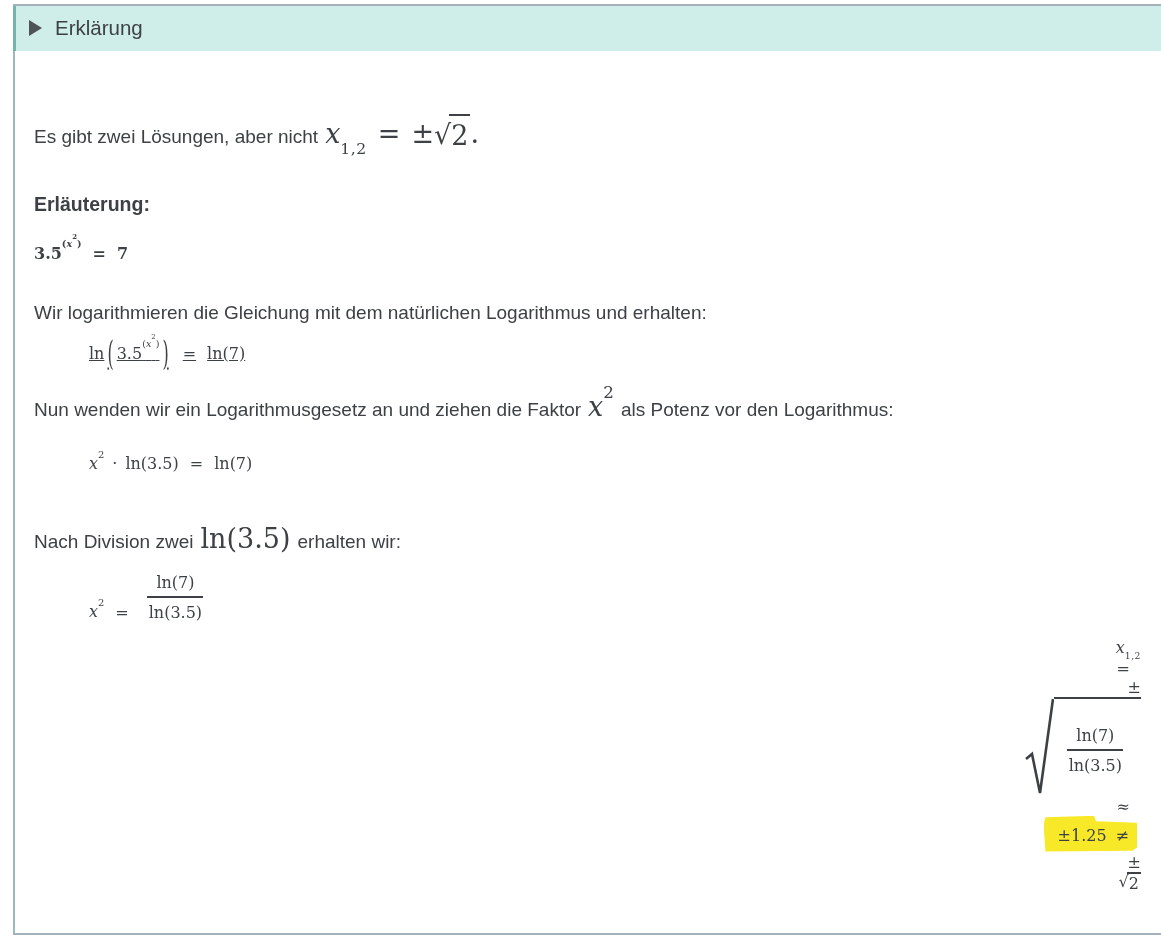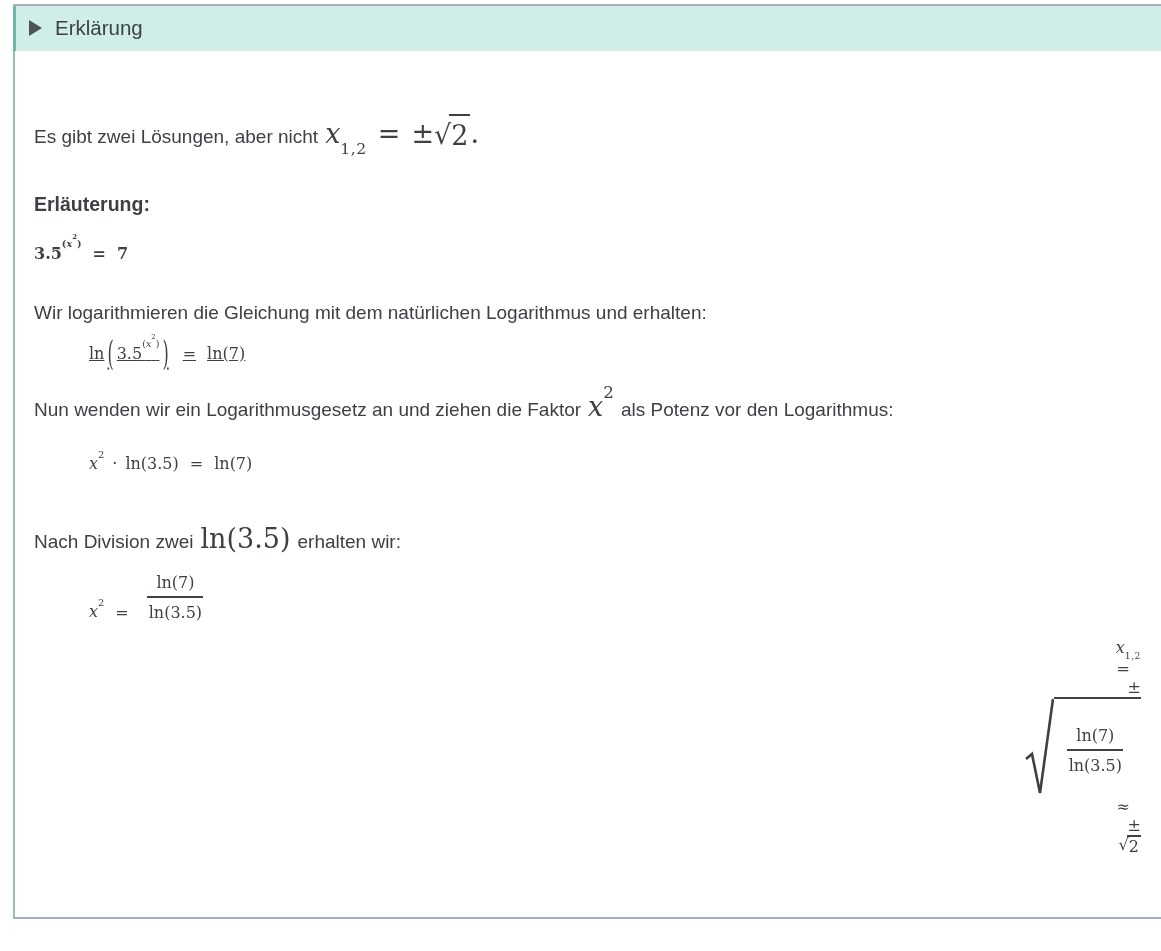--- a/index.html
+++ b/index.html
@@ -157,20 +157,24 @@
           <path d="M2 62 L8 57 L16 96 L29 2" fill="none" stroke="currentColor" stroke-width="2.6" vector-effect="non-scaling-stroke" stroke-linejoin="miter"></path>
         </svg>
         <span class="radicand">
           <span class="frac">
               <span class="num">ln(7)</span>
               <span class="den">ln(3.5)</span>
             </span>
         </span>
       </span>
       <span class="rel">≈</span>
+      <span class="marker">
+          <span>±1.25</span>
+          <span>≠</span>
+        </span>
       <span style="margin-left:8px;">±</span>
       <span class="sqrt">
           <span class="sqrt-sign">√</span>
           <span class="sqrt-bar">2</span>
         </span>
     </div>
 
   </div>
 </div>
 

